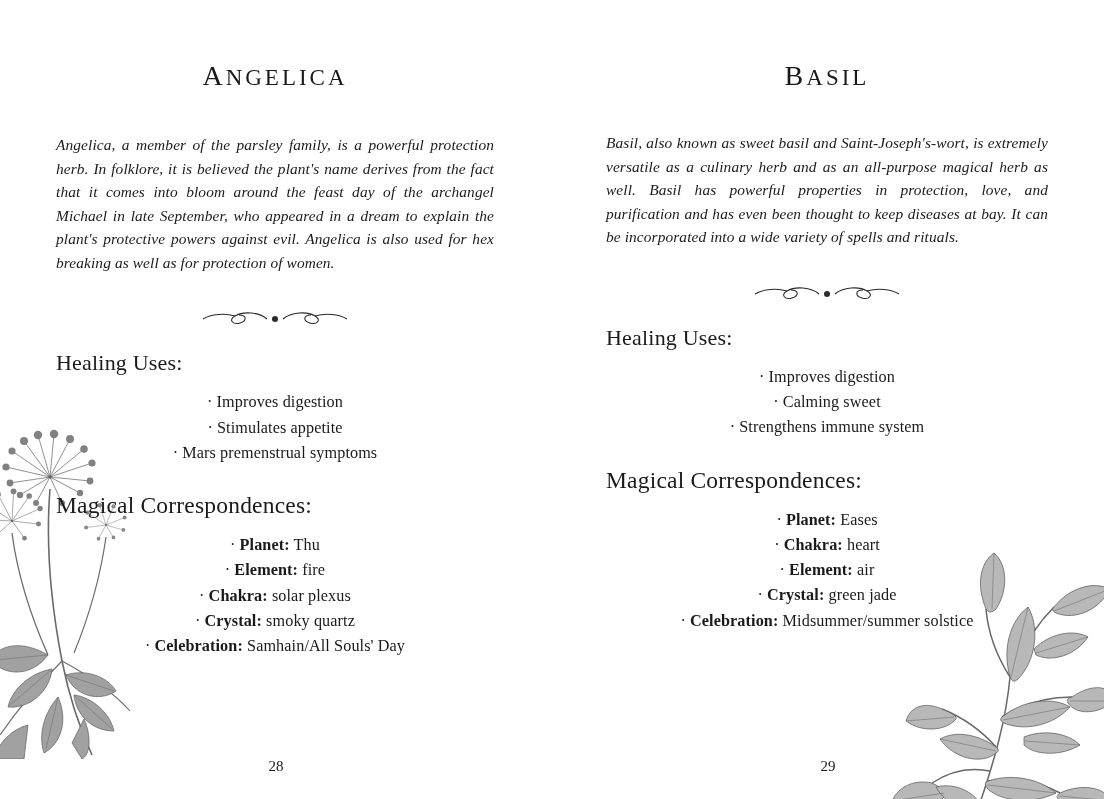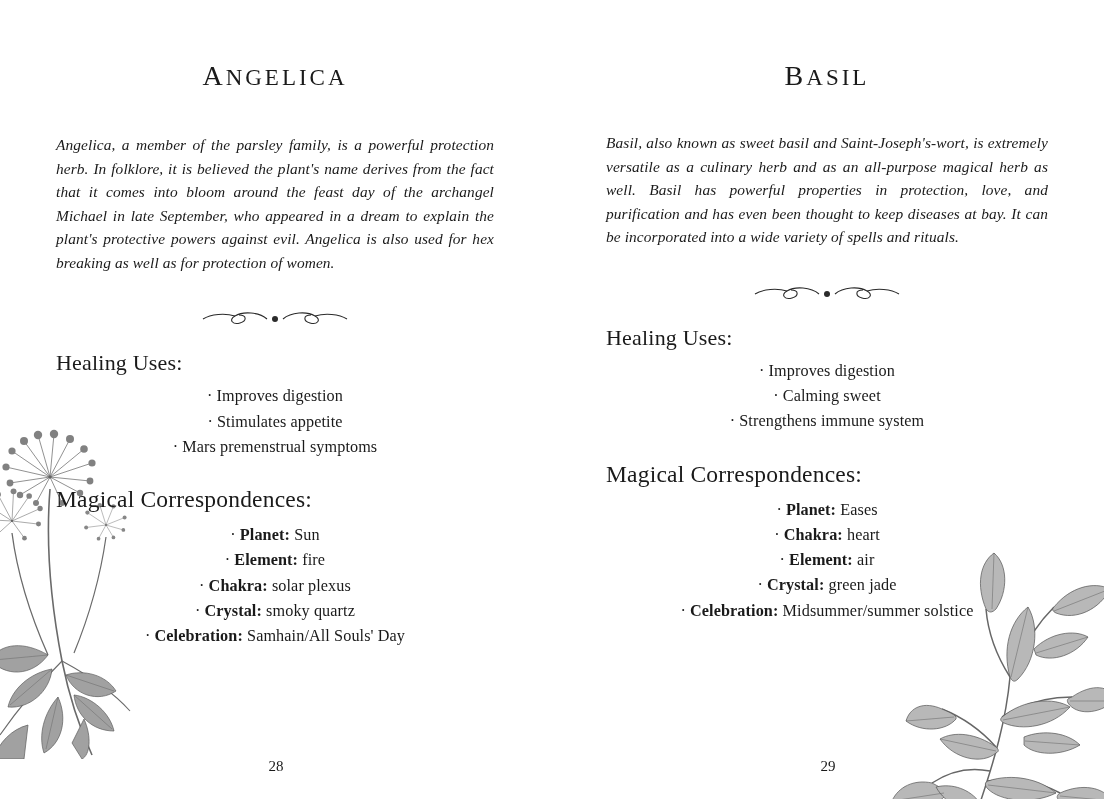--- a/index.html
+++ b/index.html
@@ -78,21 +78,21 @@
     letter-spacing: 0.2px;
   }
   h2.section-title.mc {
     font-size: 23.5px;
     margin-top: 26px;
     margin-bottom: 10px;
   }
 
   ul.bullets {
     list-style: none;
-    margin: 4px;
+    margin: 14px;
     padding: 0;
     text-align: center;
   }
   ul.bullets li {
     font-size: 16.2px;
     line-height: 1.56;
     letter-spacing: 0.1px;
   }
   ul.bullets li .dot {
     margin-right: 4px;
@@ -267,21 +267,21 @@
 
       <h2 class="section-title">Healing Uses:</h2>
       <ul class="bullets">
         <li><span class="dot">·</span><span>Improves digestion</span></li>
         <li><span class="dot">·</span><span>Stimulates appetite</span></li>
         <li><span class="dot">·</span><span>Mars premenstrual symptoms</span></li>
       </ul>
 
       <h2 class="section-title mc">Magical Correspondences:</h2>
       <ul class="bullets">
-        <li><span class="dot">·</span><b>Planet:</b> <span>Sun</span></li>
+        <li><span class="dot">·</span><b>Planet:</b> <span>Thu</span></li>
         <li><span class="dot">·</span><b>Element:</b> <span>fire</span></li>
         <li><span class="dot">·</span><b>Chakra:</b> <span>solar plexus</span></li>
         <li><span class="dot">·</span><b>Crystal:</b> <span>smoky quartz</span></li>
         <li><span class="dot">·</span><b>Celebration:</b> <span>Samhain/All Souls' Day</span></li>
       </ul>
     </div>
 
     <div class="page-number">28</div>
   </div>
 

